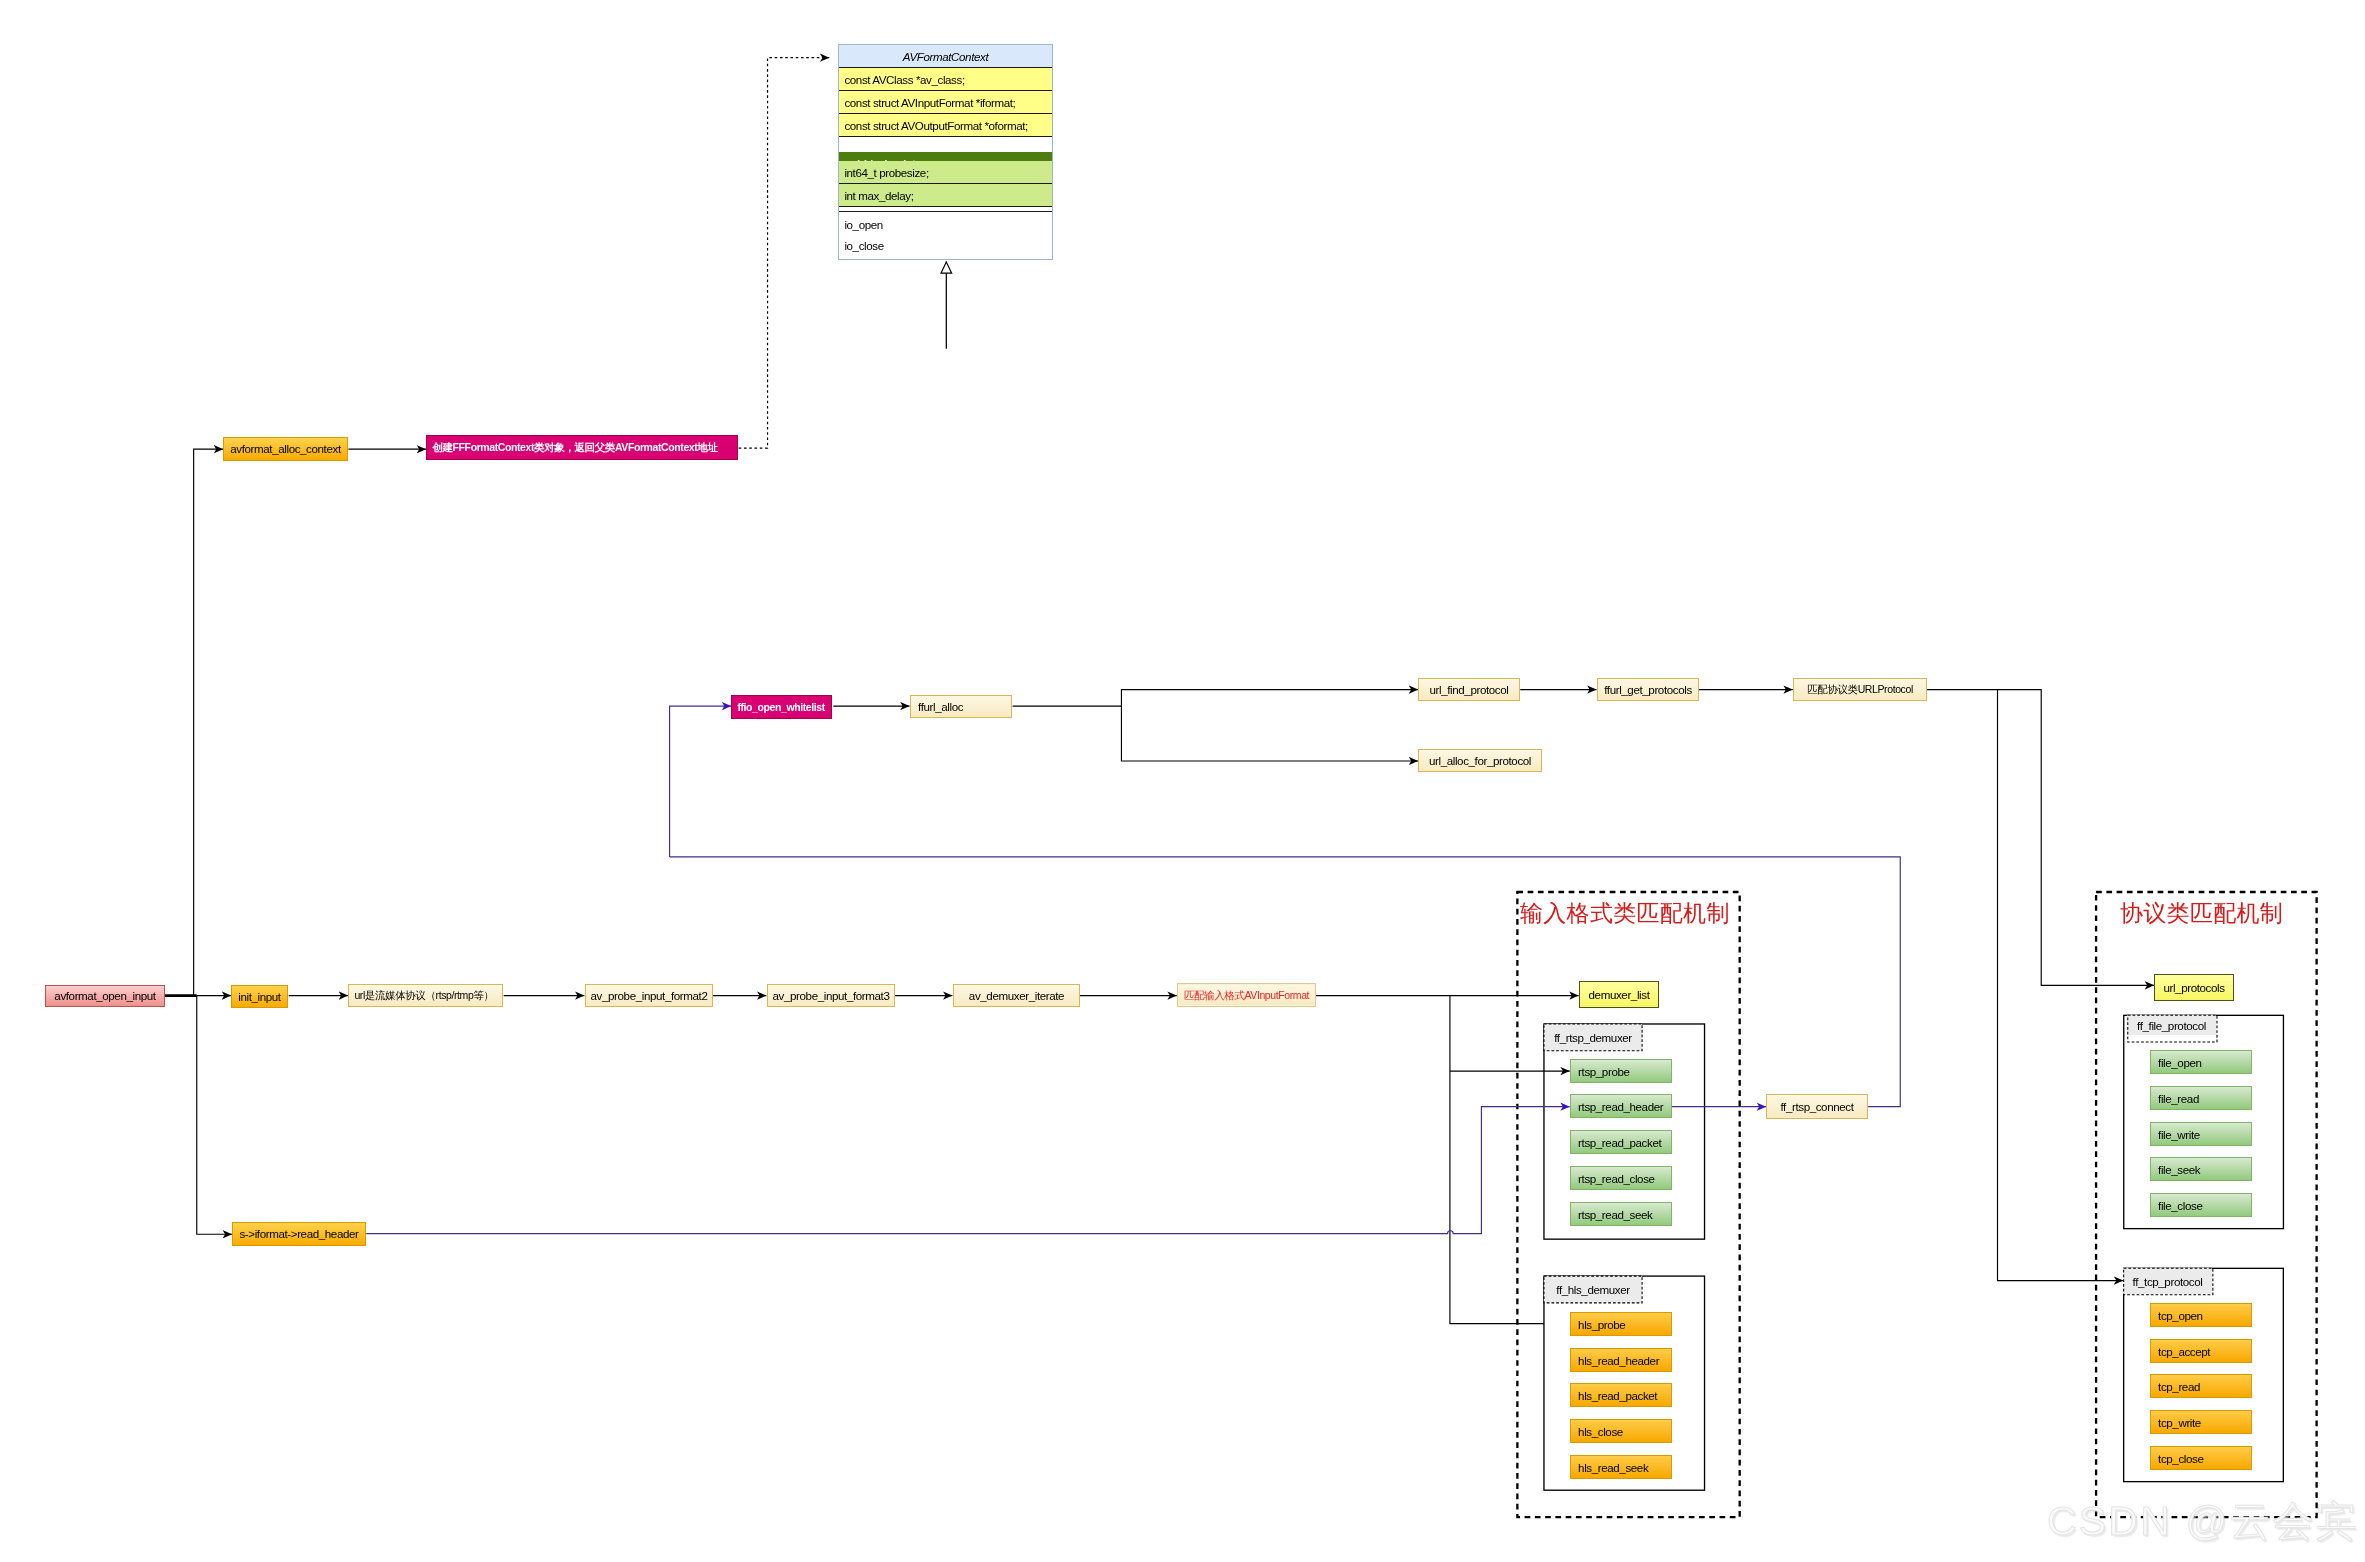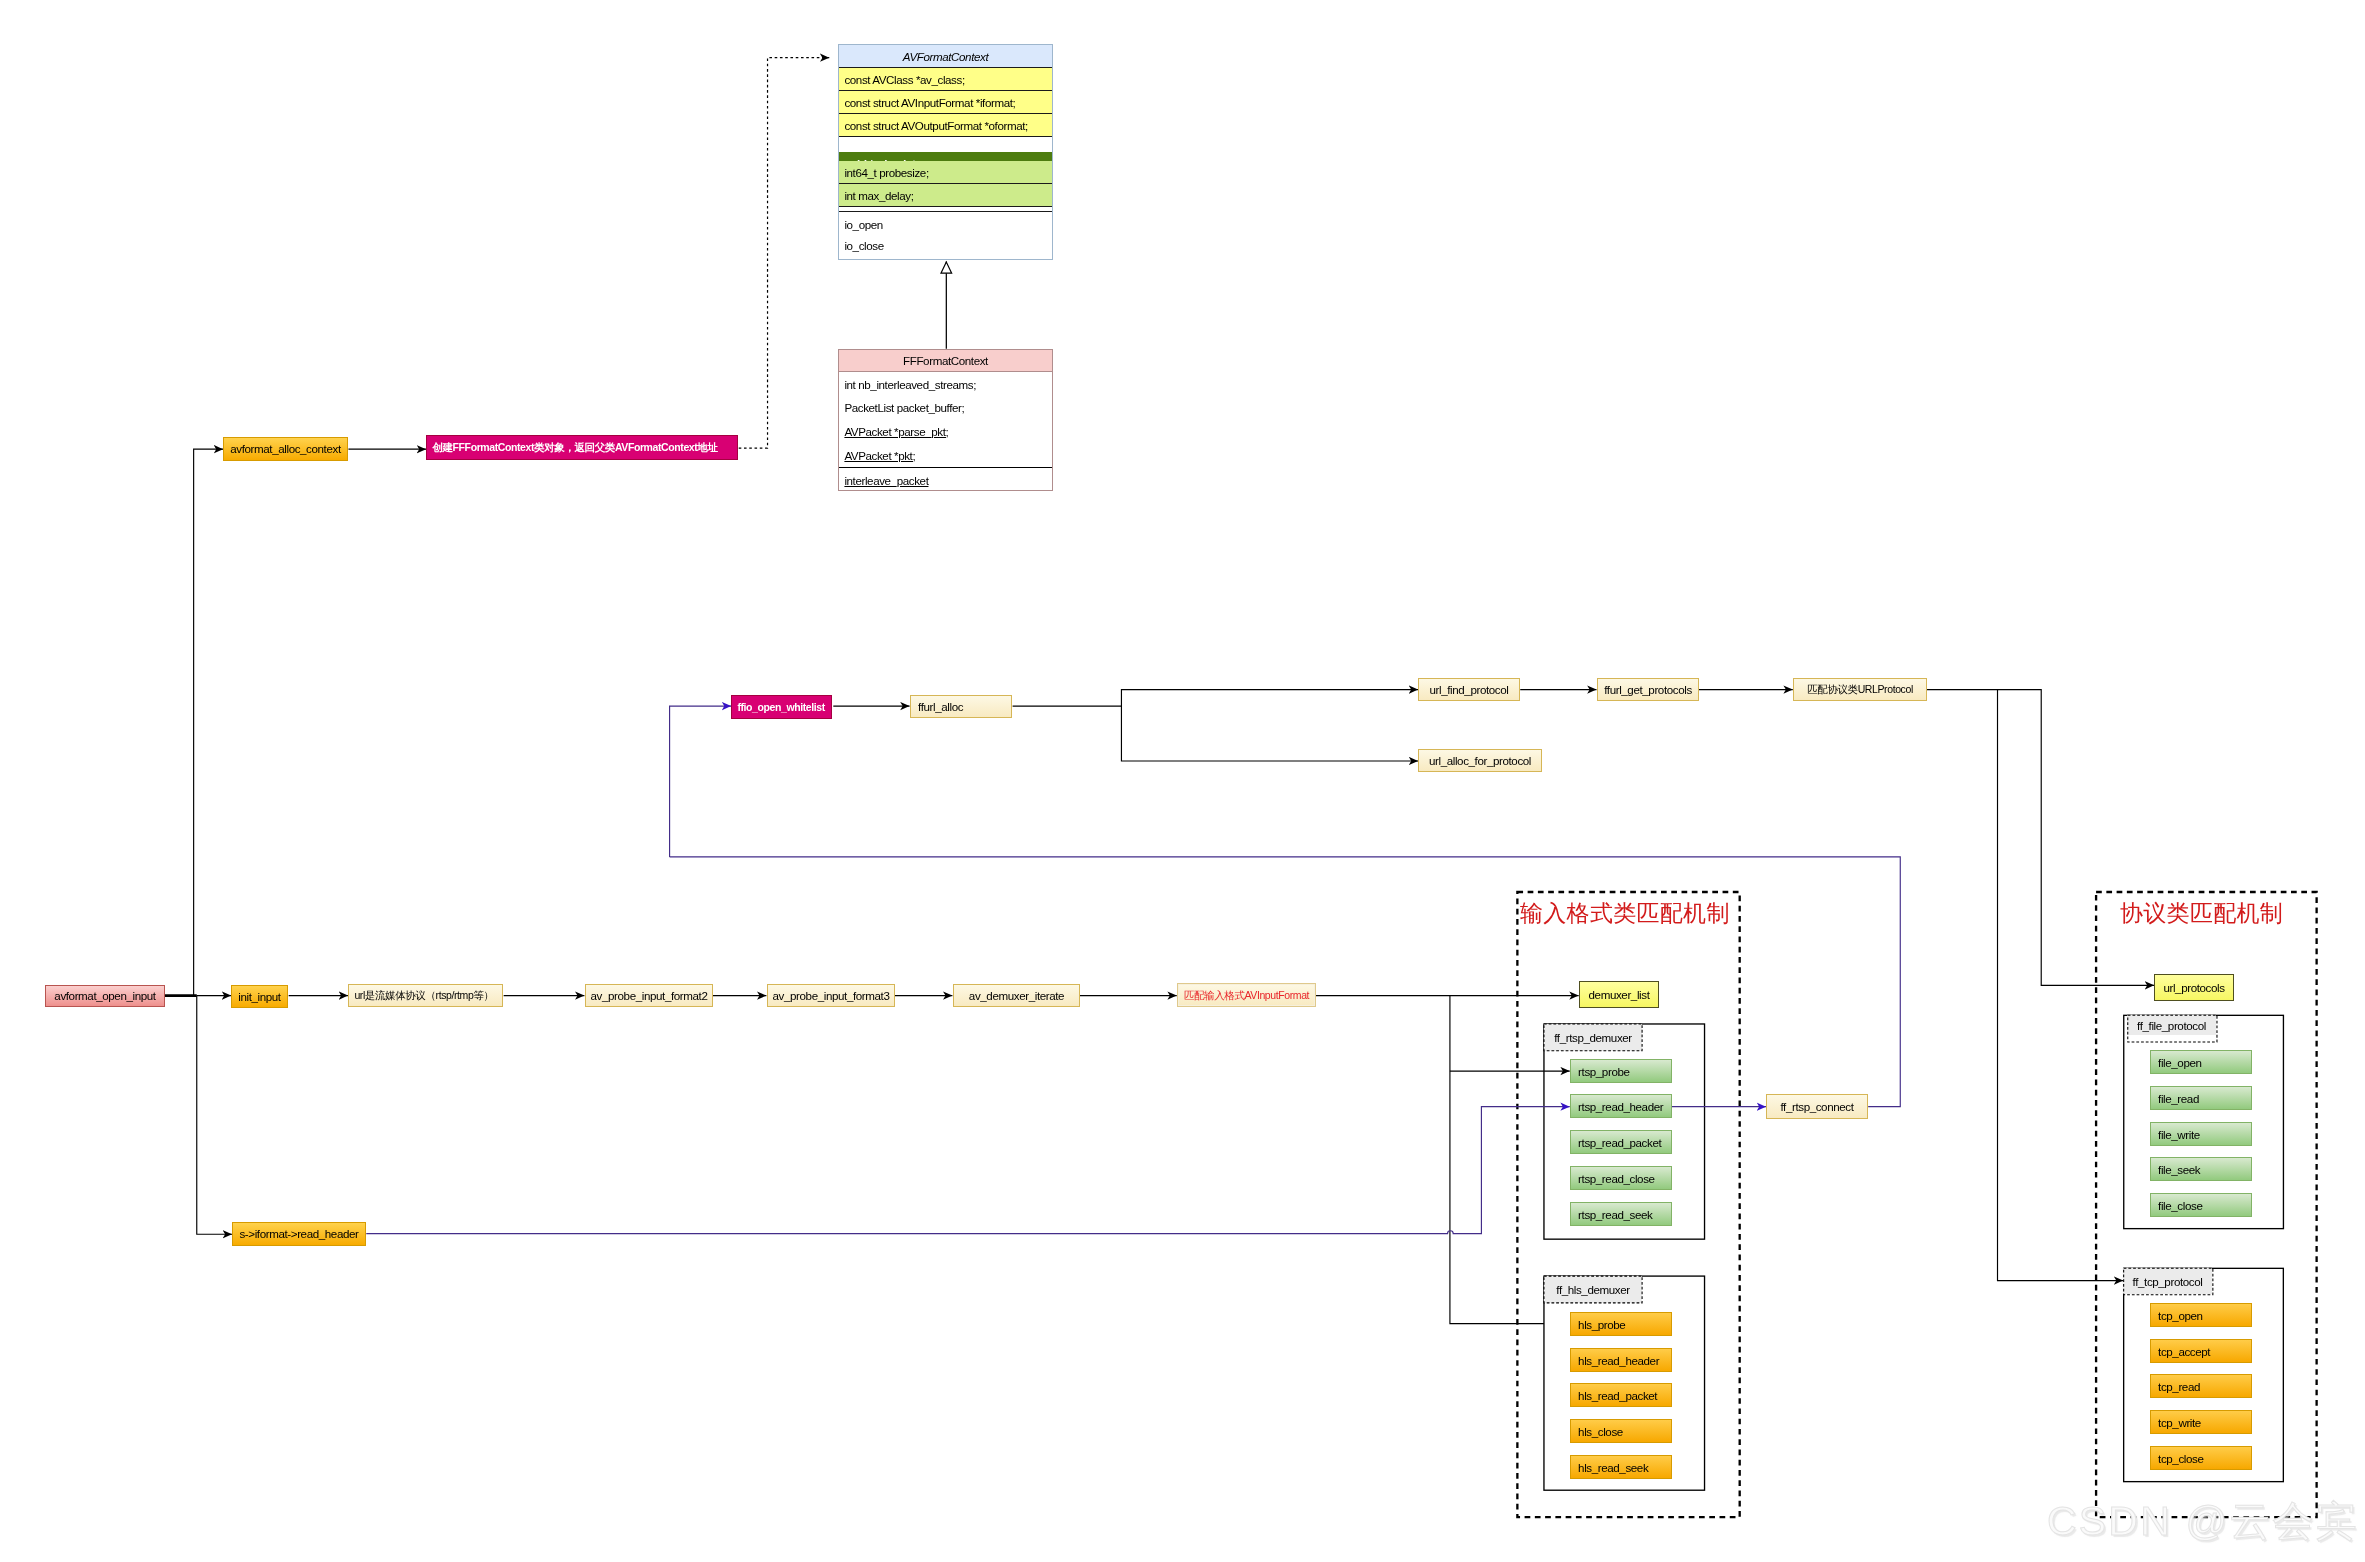--- a/index.html
+++ b/index.html
@@ -84,29 +84,20 @@
 <div class="row" style="left:0;top:23px;width:213px;height:23px;background:#ffff88;border-bottom:0.9px solid #1a1a1a;">const AVClass *av_class;</div>
 <div class="row" style="left:0;top:46px;width:213px;height:23px;background:#ffff88;border-bottom:0.9px solid #1a1a1a;">const struct AVInputFormat *iformat;</div>
 <div class="row" style="left:0;top:69px;width:213px;height:23px;background:#ffff88;border-bottom:0.9px solid #1a1a1a;">const struct AVOutputFormat *oformat;</div>
 <div class="row" style="left:0;top:107px;width:213px;height:23px;background:#4d7c0f;border-bottom:0.9px solid #1a1a1a;color:#fff;font-weight:bold;">void *priv_data;</div>
 <div class="row" style="left:0;top:116px;width:213px;height:23px;background:#cdeb8b;border-bottom:0.9px solid #1a1a1a;">int64_t probesize;</div>
 <div class="row" style="left:0;top:139px;width:213px;height:23px;background:#cdeb8b;border-bottom:0.9px solid #1a1a1a;">int max_delay;</div>
 <div style="position:absolute;left:0;top:166px;width:213px;height:0;border-top:1.2px solid #1a1a1a;"></div>
 <div class="row" style="left:0;top:169px;width:213px;height:21.4px;">io_open</div>
 <div class="row" style="left:0;top:190px;width:213px;height:21.4px;">io_close</div>
 </div>
-<div class="cls" style="left:838px;top:349px;width:215px;height:142px;border-color:#b08d8d;">
-<div class="hdr" style="left:0;top:0;width:213px;height:22px;background:#f8cecc;border-bottom:0.9px solid #b08d8d;font-style:normal;">FFFormatContext</div>
-<div class="row" style="left:0;top:22px;width:213px;height:24px;">int nb_interleaved_streams;</div>
-<div class="row" style="left:0;top:45px;width:213px;height:24px;">PacketList packet_buffer;</div>
-<div class="row" style="left:0;top:69px;width:213px;height:24px;text-decoration:underline;">AVPacket *parse_pkt;</div>
-<div class="row" style="left:0;top:93px;width:213px;height:24px;text-decoration:underline;">AVPacket *pkt;</div>
-<div style="position:absolute;left:0;top:117px;width:213px;height:0;border-top:1.2px solid #000;"></div>
-<div class="row" style="left:0;top:119px;width:213px;height:23.6px;text-decoration:underline;">interleave_packet</div>
-</div>
 <div class="nd" style="left:223px;top:437px;width:125px;height:24px;background:linear-gradient(180deg,#ffd24d 0%,#f8ab00 100%);border:0.9px solid #d79b00;color:#000;font-size:11.6px;justify-content:center;">avformat_alloc_context</div>
 <div class="nd" style="left:426px;top:435px;width:312px;height:25px;background:#d80073;border:0.9px solid #a50040;color:#ffffff;font-weight:bold;font-size:10.5px;justify-content:flex-start;padding-left:5.4px;">创建FFFormatContext类对象，返回父类AVFormatContext地址</div>
 <div class="nd" style="left:731px;top:695px;width:101px;height:23.6px;background:#d80073;border:0.9px solid #a50040;color:#ffffff;font-weight:bold;font-size:10.5px;justify-content:flex-start;padding-left:5.4px;">ffio_open_whitelist</div>
 <div class="nd" style="left:910px;top:695px;width:102px;height:23px;background:linear-gradient(180deg,#fdf8e4 0%,#f8eac1 100%);border:0.9px solid #d6b656;color:#000;font-size:11.6px;justify-content:flex-start;padding-left:7.1px;">ffurl_alloc</div>
 <div class="nd" style="left:1418px;top:678px;width:102px;height:23px;background:linear-gradient(180deg,#fdf8e4 0%,#f8eac1 100%);border:0.9px solid #d6b656;color:#000;font-size:11.6px;justify-content:center;">url_find_protocol</div>
 <div class="nd" style="left:1597px;top:678px;width:102px;height:23px;background:linear-gradient(180deg,#fdf8e4 0%,#f8eac1 100%);border:0.9px solid #d6b656;color:#000;font-size:11.6px;justify-content:center;">ffurl_get_protocols</div>
 <div class="nd" style="left:1793px;top:678px;width:134px;height:23px;background:linear-gradient(180deg,#fdf8e4 0%,#f8eac1 100%);border:0.9px solid #d6b656;color:#000;font-size:10.5px;justify-content:center;">匹配协议类URLProtocol</div>
 <div class="nd" style="left:1418px;top:749px;width:124px;height:23px;background:linear-gradient(180deg,#fdf8e4 0%,#f8eac1 100%);border:0.9px solid #d6b656;color:#000;font-size:11.6px;justify-content:center;">url_alloc_for_protocol</div>
 <div class="nd" style="left:45px;top:985px;width:120px;height:22px;background:linear-gradient(180deg,#fbcfce 0%,#ee908d 100%);border:0.9px solid #b85450;color:#000;font-size:11.6px;justify-content:center;">avformat_open_input</div>
 <div class="nd" style="left:231px;top:985px;width:57px;height:23px;background:linear-gradient(180deg,#ffd24d 0%,#f8ab00 100%);border:0.9px solid #d79b00;color:#000;font-size:11.6px;justify-content:center;">init_input</div>

